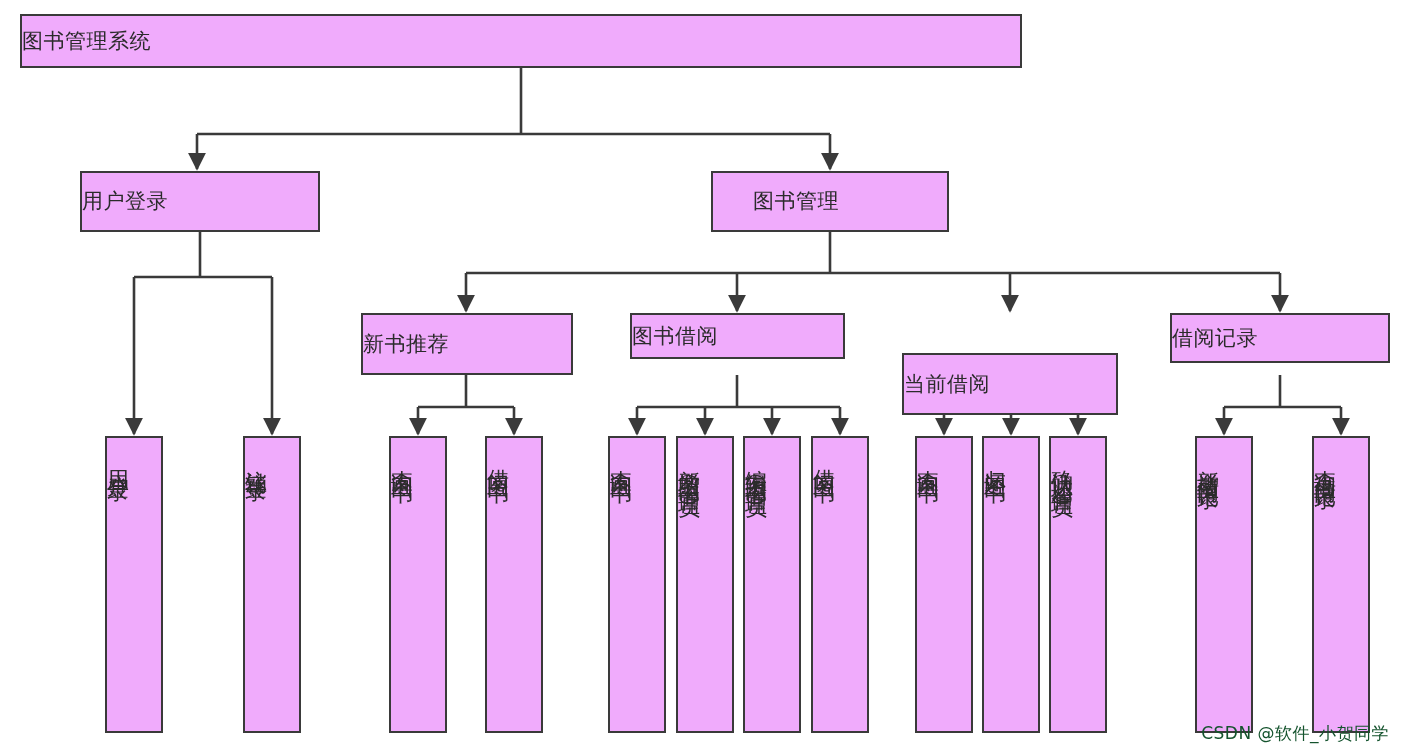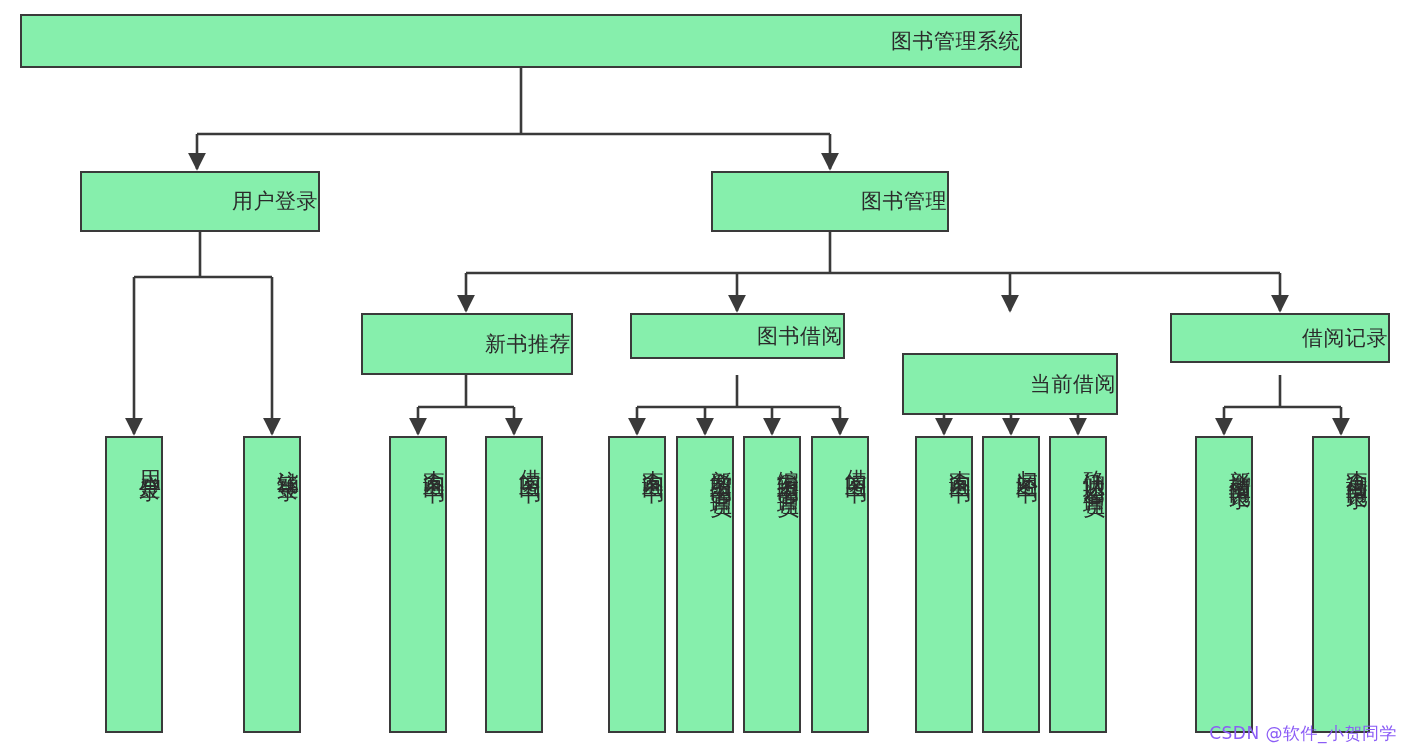--- a/index.html
+++ b/index.html
@@ -22,24 +22,24 @@
     left: 0;
     top: 0;
     width: 1405px;
     height: 747px;
     pointer-events: none;
   }
   .node {
     position: absolute;
     box-sizing: border-box;
     border: 2px solid #3a3a3a;
-    background: #86efac;
+    background: #f0abfc;
     display: flex;
     align-items: center;
-    justify-content: flex-end;
+    justify-content: flex-start;
     color: #1a1a1a;
   }
   .node-label {
     font-size: 21px;
     line-height: 1.15;
     letter-spacing: 0.5px;
     white-space: nowrap;
     color: #2b2b2b;
   }
   .node.vertical {
@@ -50,24 +50,24 @@
     writing-mode: vertical-rl;
     text-orientation: upright;
     font-size: 22px;
     letter-spacing: 4px;
     line-height: 1;
     white-space: nowrap;
     transform: none;
   }
   .watermark {
     position: absolute;
-    right: 8px;
+    right: 16px;
     bottom: 2px;
     font-size: 17px;
-    color: #8b5cf6;
+    color: #14532d;
     letter-spacing: 0.5px;
     white-space: nowrap;
   }
 </style>
 </head>
 <body>
 
 <div id="canvas">
 
   <svg class="wires" viewBox="0 0 1405 747" xmlns="http://www.w3.org/2000/svg">

